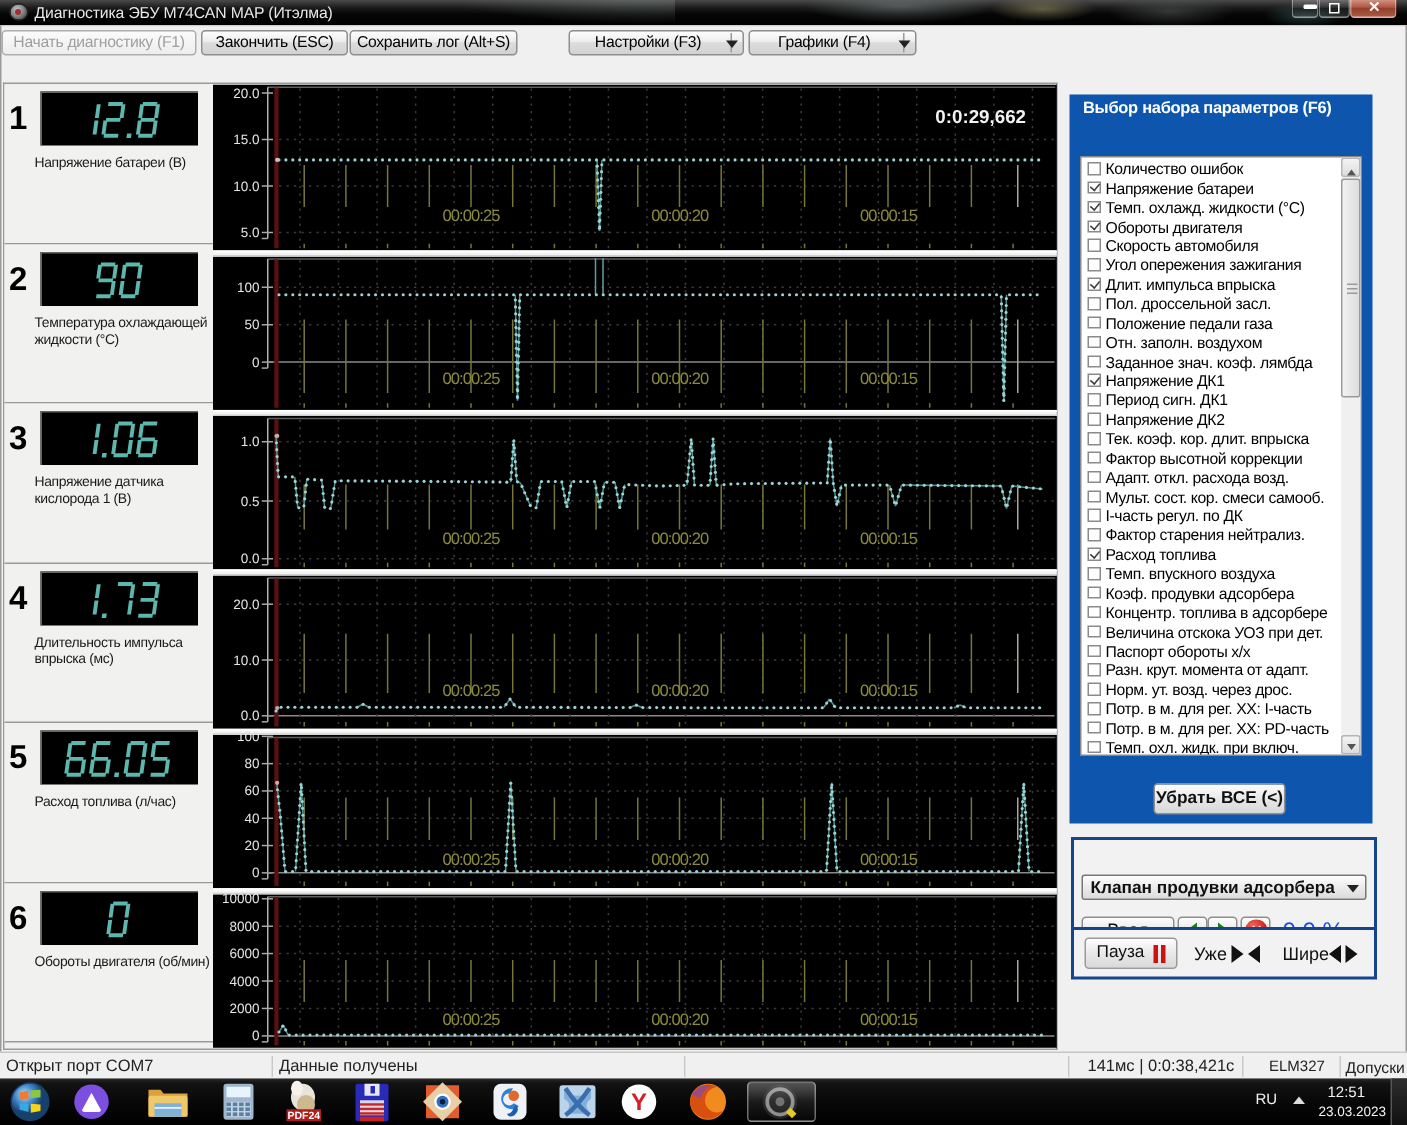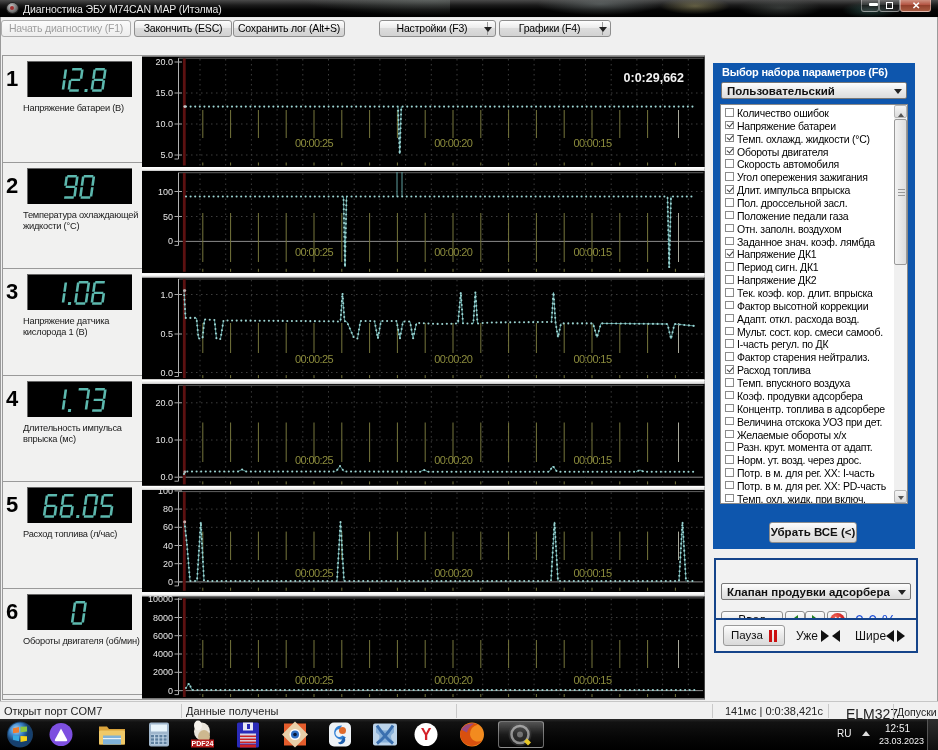--- a/index.html
+++ b/index.html
@@ -1737,21 +1737,20 @@
       <circle cx="689.6831783953274" cy="690" r="1.05" fill="#9cd4d2"></circle>
       <circle cx="694.2831783953275" cy="690" r="1.05" fill="#9cd4d2"></circle>
       <circle cx="184.8" cy="106.6" r="1.4" fill="#c8c8c8"></circle>
       <circle cx="184.8" cy="290.6" r="1.4" fill="#c0b0b0"></circle>
       <circle cx="184.8" cy="521.9" r="1.4" fill="#cfa8a8"></circle>
       <circle cx="184.8" cy="472" r="1.4" fill="#b0b0b0"></circle>
       <text x="684" y="82" fill="#f2f2f2" font-size="12.5px" font-weight="bold" text-anchor="end" font-family="&quot;Liberation Sans&quot;,sans-serif">0:0:29,662</text>
     </svg>
 <div class="abs" id="bluepanel">
  <div id="bp_title">Выбор набора параметров (F6)</div>
- <div class="combo" id="bp_combo">Пользовательский<span class="ar"></span></div>
  <div id="bp_list">
   <div id="items">
           <div class="li" style="top: 1.5px; width: 170px;">
             <div class="cb"></div>
             <div class="litext">Количество ошибок</div>
           </div>
           <div class="li" style="top: 14.36px; width: 170px;">
             <div class="cb ck"></div>
             <div class="litext">Напряжение батареи</div>
           </div>
@@ -1842,21 +1841,21 @@
           <div class="li" style="top: 297.28px; width: 170px;">
             <div class="cb"></div>
             <div class="litext">Концентр. топлива в адсорбере</div>
           </div>
           <div class="li" style="top: 310.14px; width: 170px;">
             <div class="cb"></div>
             <div class="litext">Величина отскока УОЗ при дет.</div>
           </div>
           <div class="li" style="top: 323px; width: 170px;">
             <div class="cb"></div>
-            <div class="litext">Желаемые обороты х/х</div>
+            <div class="litext">Паспорт обороты х/х</div>
           </div>
           <div class="li" style="top: 335.86px; width: 170px;">
             <div class="cb"></div>
             <div class="litext">Разн. крут. момента от адапт.</div>
           </div>
           <div class="li" style="top: 348.72px; width: 170px;">
             <div class="cb"></div>
             <div class="litext">Норм. ут. возд. через дрос.</div>
           </div>
           <div class="li" style="top: 361.58px; width: 170px;">
@@ -1913,21 +1912,21 @@
  <div class="tri" style="left:105px;top:10px;border:6px solid transparent;border-left:8px solid #111;border-right:none"></div>
  <div class="tri" style="left:116px;top:10px;border:6px solid transparent;border-right:8px solid #111;border-left:none"></div>
  <div class="ptxt" style="left:139px">Шире</div>
  <div class="tri" style="left:169.5px;top:10px;border:6px solid transparent;border-right:8px solid #111;border-left:none"></div>
  <div class="tri" style="left:181px;top:10px;border:6px solid transparent;border-left:8px solid #111;border-right:none"></div>
 </div>
 <div class="abs" id="statusbar">
  <div class="sitem" style="left:4px">Открыт порт COM7</div>
  <div class="sitem" style="left:186px">Данные получены</div>
  <div class="sitem" style="left:725px">141мс | 0:0:38,421с</div>
- <div class="sitem" style="left:846px;font-size:14px;top:4px">ELM327</div>
+ <div class="sitem" style="left:846px;font-size:10px;top:4px">ELM327</div>
  <div class="sitem" style="left:897px;font-size:10.5px;top:4px">Допуски</div>
  <div class="ssep" style="left:181px"></div>
  <div class="ssep" style="left:456px"></div>
  <div class="ssep" style="left:712px"></div>
  <div class="ssep" style="left:828px"></div>
  <div class="ssep" style="left:893px"></div>
 </div>
 <div class="abs" id="taskbar">
  <div id="actslot"></div>
  <svg id="tbicons" width="938" height="31">

